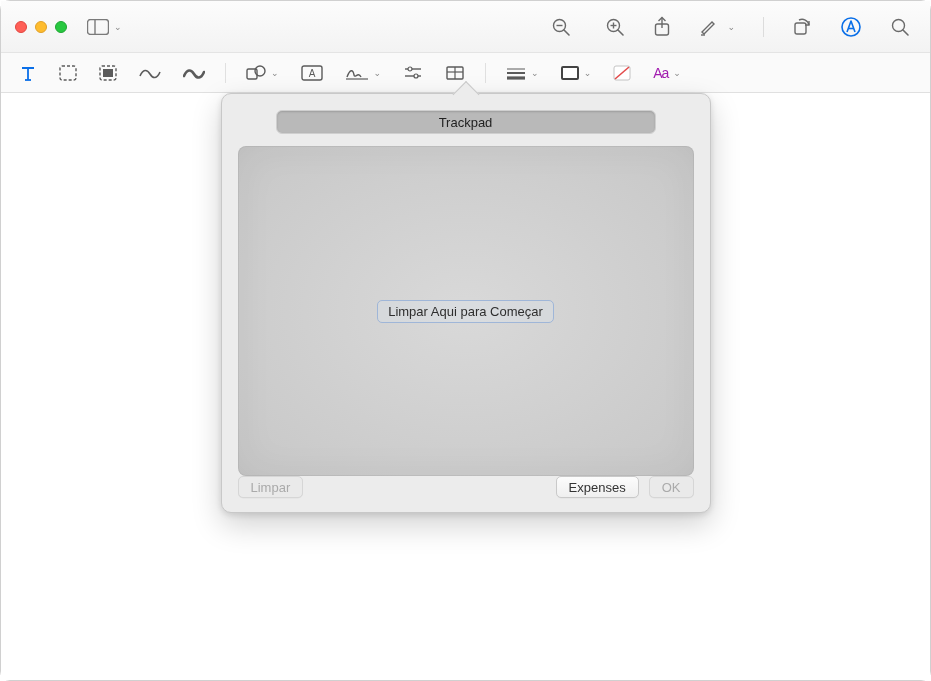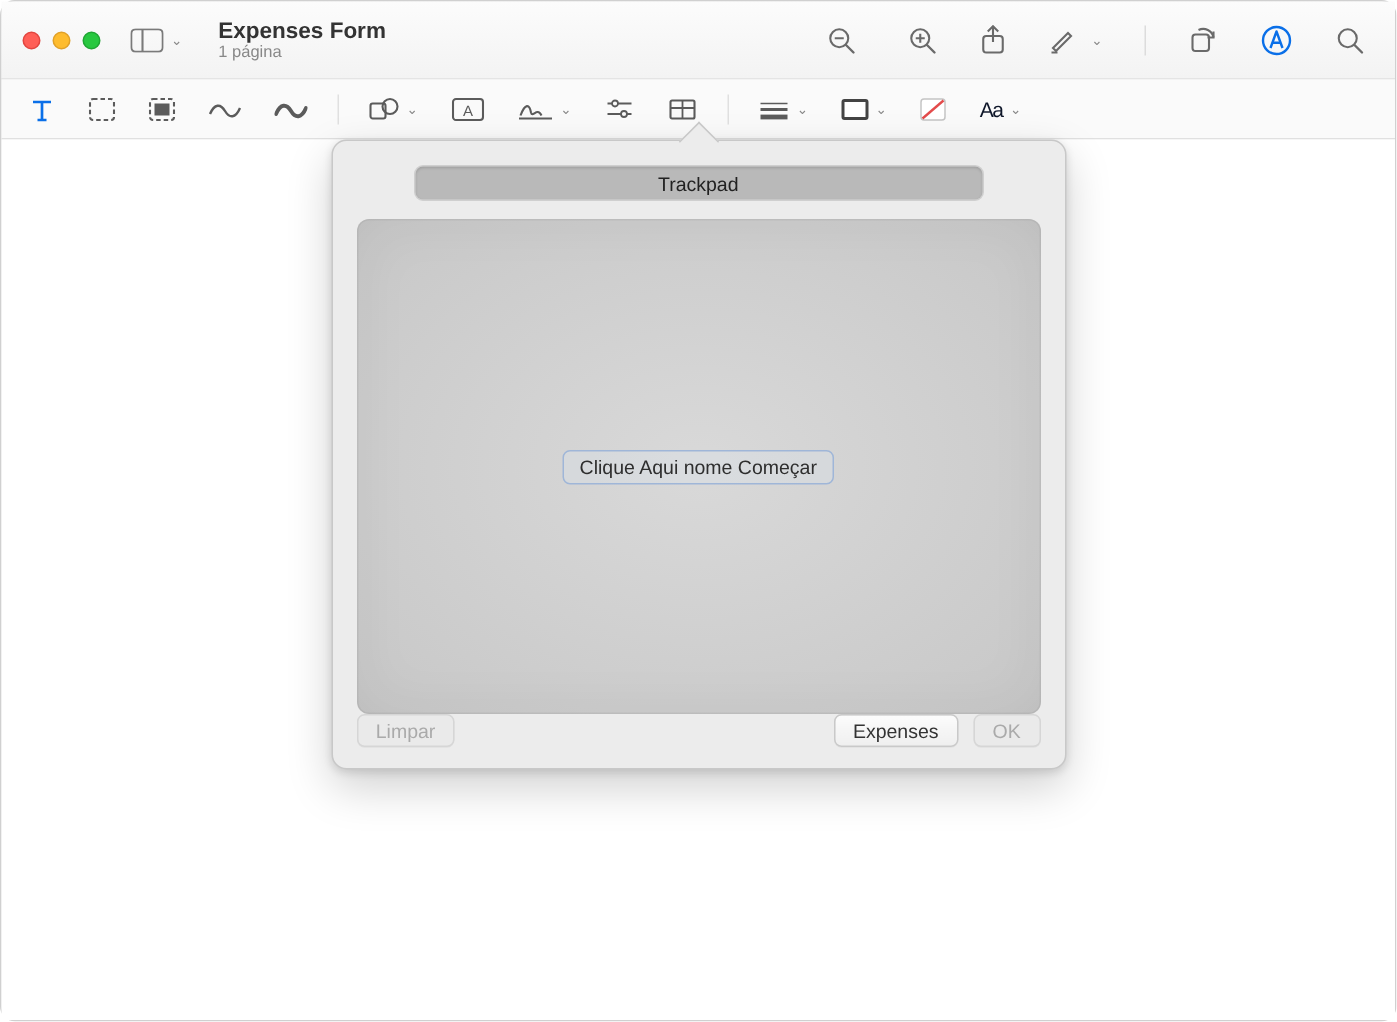--- a/index.html
+++ b/index.html
@@ -101,24 +101,20 @@
       <div class="tl red"></div>
       <div class="tl yel"></div>
       <div class="tl grn"></div>
     </div>
     <div class="sidebar-btn">
       <svg width="22" height="16" viewBox="0 0 22 16">
           <rect x="0.5" y="0.5" width="21" height="15" rx="3" fill="none" stroke="#7a7a7a" stroke-width="1.4"></rect>
           <line x1="8" y1="0.5" x2="8" y2="15.5" stroke="#7a7a7a" stroke-width="1.4"></line>
         </svg>
       <span class="chev">⌄</span>
-    </div>
-    <div class="docinfo">
-      <div class="doctitle">Expenses Form</div>
-      <div class="subtitle">1 página</div>
     </div>
     <div class="spacer"></div>
     <div class="toolbar-right">
       <div class="grp">
         <div class="ic">
           <svg width="20" height="20" viewBox="0 0 20 20">
               <circle cx="8.5" cy="8.5" r="6" fill="none" stroke="#6a6a6a" stroke-width="1.4"></circle>
               <line x1="13" y1="13" x2="18" y2="18" stroke="#6a6a6a" stroke-width="1.6" stroke-linecap="round"></line>
               <line x1="5.5" y1="8.5" x2="11.5" y2="8.5" stroke="#6a6a6a" stroke-width="1.4"></line>
             </svg>
@@ -255,33 +251,33 @@
         <div class="border-swatch"></div>
         <span class="chev">⌄</span>
       </div>
       <div class="mb-ic">
         <svg width="18" height="16" viewBox="0 0 18 16">
             <rect x="1" y="1" width="16" height="14" rx="2" fill="#fff" stroke="#c4c4c4" stroke-width="1"></rect>
             <line x1="2" y1="14" x2="16" y2="2" stroke="#e34b4b" stroke-width="1.6"></line>
           </svg>
       </div>
       <div class="mb-ic">
-        <span style="font-size:14px;color:#0f172a;letter-spacing:-1px;">Aa</span>
+        <span style="font-size:14px;color:#a21caf;letter-spacing:-1px;">Aa</span>
         <span class="chev">⌄</span>
       </div>
     </div>
   </div>
 
   <div class="content">
     <div class="popover">
       <div class="segmented">
         <div class="seg active">Trackpad</div>
       </div>
       <div class="pad-area">
-        <div class="start-chip">Clique Aqui nome Começar</div>
+        <div class="start-chip">Limpar Aqui para Começar</div>
       </div>
       <div class="btnrow">
         <div class="btn disabled">Limpar</div>
         <div class="sp"></div>
         <div class="btn">Expenses</div>
         <div class="btn disabled">OK</div>
       </div>
     </div>
   </div>
 </div>

